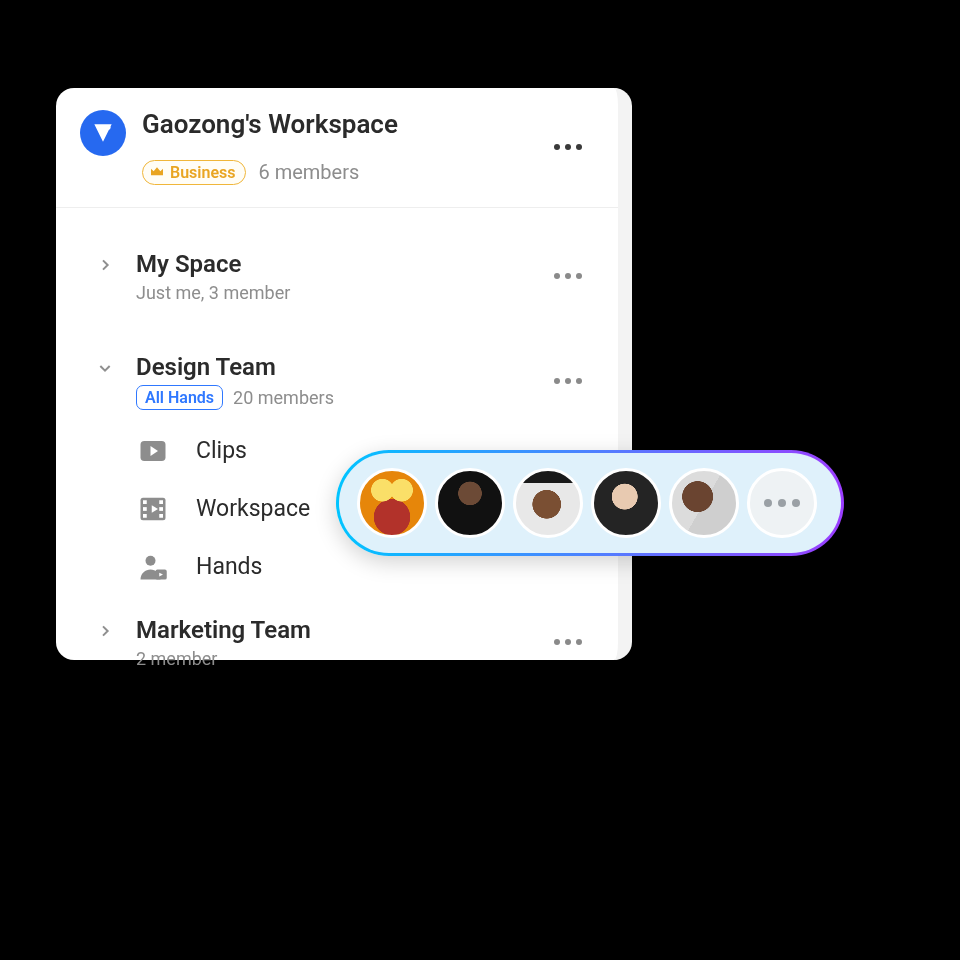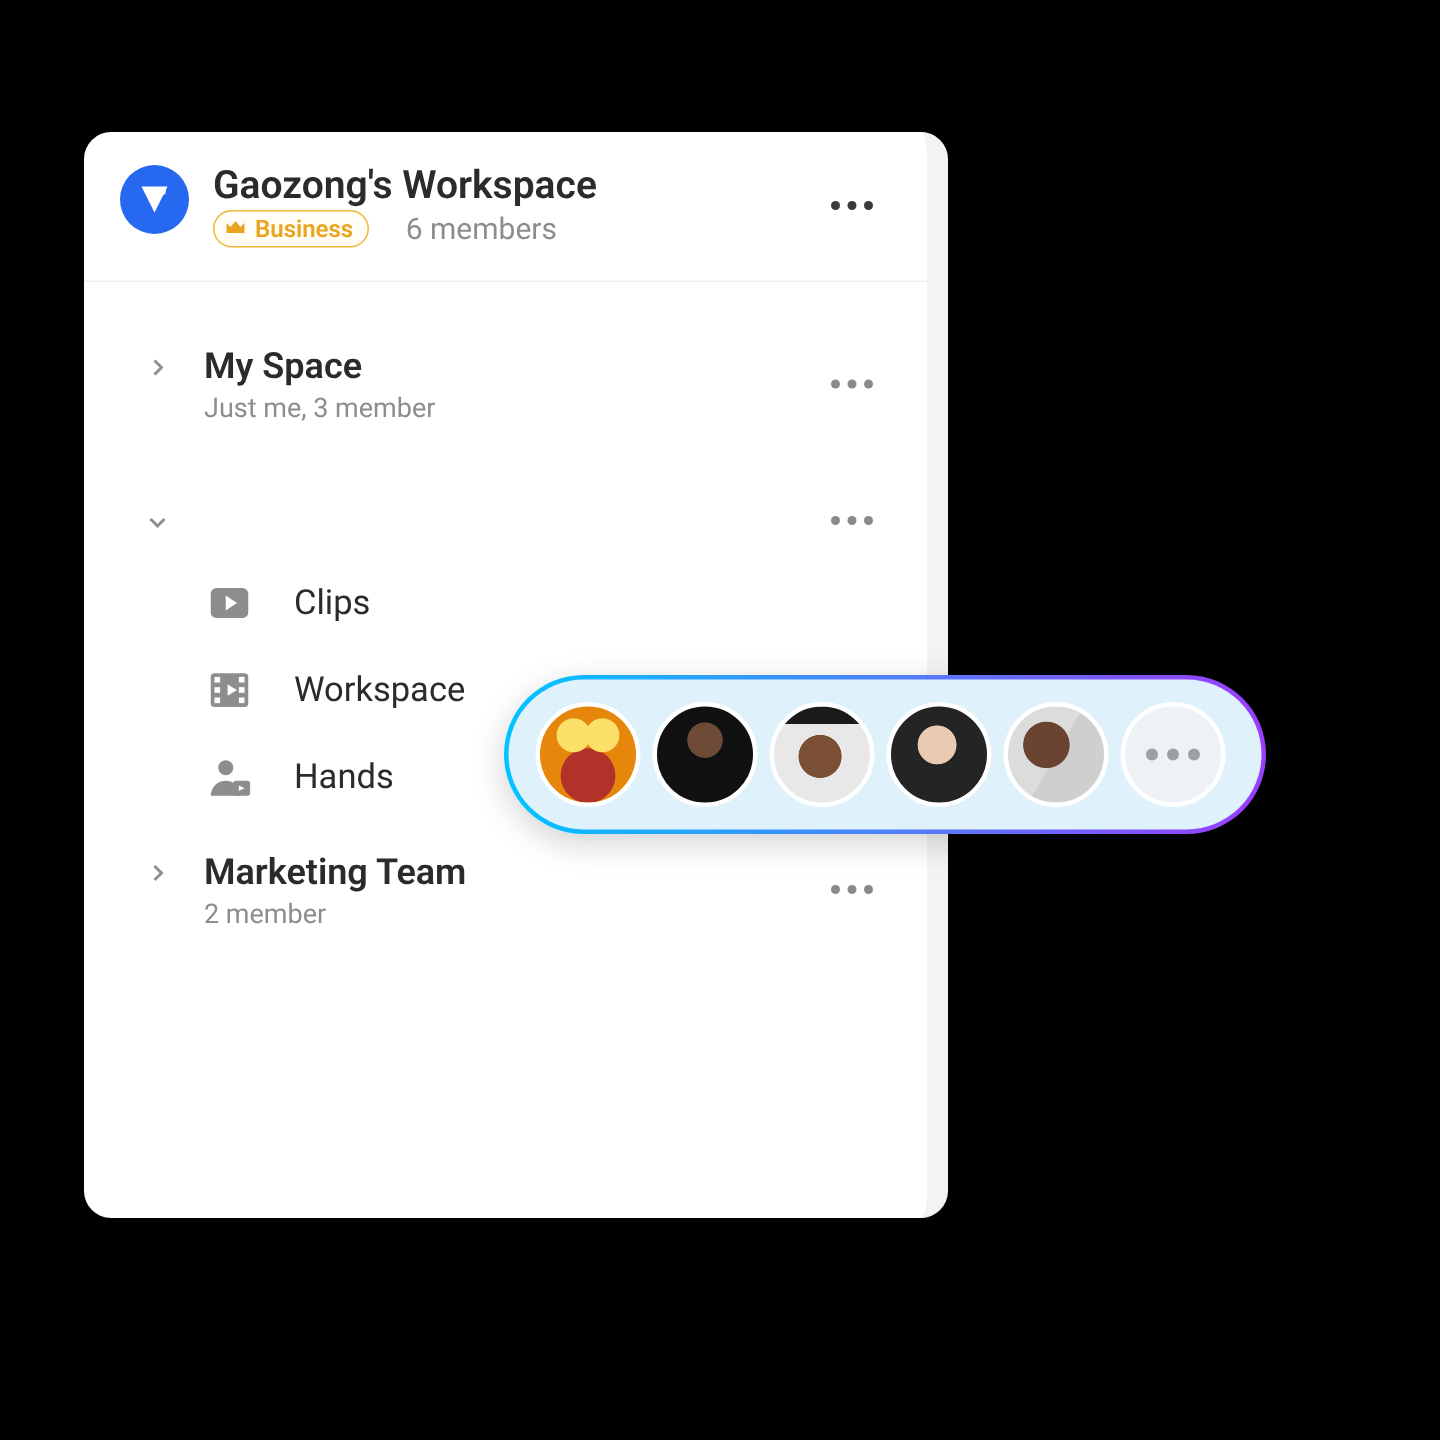--- a/index.html
+++ b/index.html
@@ -9,21 +9,21 @@
     background: #000;
     font-family: -apple-system, BlinkMacSystemFont, "Segoe UI", Roboto, Helvetica, Arial, sans-serif;
     position: relative;
     overflow: hidden;
   }
   .panel {
     position: absolute;
     left: 56px;
     top: 88px;
     width: 576px;
-    height: 724px;
+    height: 572px;
     background: #fff;
     border-radius: 18px;
     box-shadow: 0 4px 24px rgba(0,0,0,.25);
     border-right: 14px solid #f3f3f3;
     overflow: visible;
   }
   .ws-header {
     display: flex;
     align-items: flex-start;
     padding: 22px 28px 22px 24px;
@@ -35,21 +35,21 @@
     background: #2669f0;
     display: flex; align-items: center; justify-content: center;
     flex-shrink: 0;
   }
   .ws-title {
     font-size: 26px;
     font-weight: 600;
     color: #2b2b2b;
     line-height: 1.15;
   }
-  .ws-sub { display: flex; align-items: center; gap: 24px; margin-top: 0; text-align: center; }
+  .ws-sub { display: flex; align-items: center; gap: 12px; margin-top: 20px; text-align: center; }
   .ws-badge {
     display: inline-flex; align-items: center; gap: 5px;
     border: 1.5px solid #f0b63a;
     color: #e9a522;
     font-size: 16px;
     font-weight: 600;
     padding: 2px 10px 2px 6px;
     border-radius: 999px;
     background: #fffdf6;
   }
@@ -219,20 +219,27 @@
     </div>
 
     <div style="height:26px"></div>
 
     <div class="node">
       <div class="chevron">
         <svg width="16" height="16" viewBox="0 0 24 24" fill="none" stroke="#8f8f8f" stroke-width="3">
             <polyline points="5 9 12 16 19 9"></polyline>
           </svg>
       </div>
+      <div>
+        <div class="node-title">Design Team</div>
+        <div class="node-sub">
+          <span class="tag">All Hands</span>
+          <span>20 members</span>
+        </div>
+      </div>
       <div class="node-more">
         <div class="more-dots">
             <span></span>
             <span></span>
             <span></span>
           </div>
       </div>
     </div>
 
     <div class="children">

